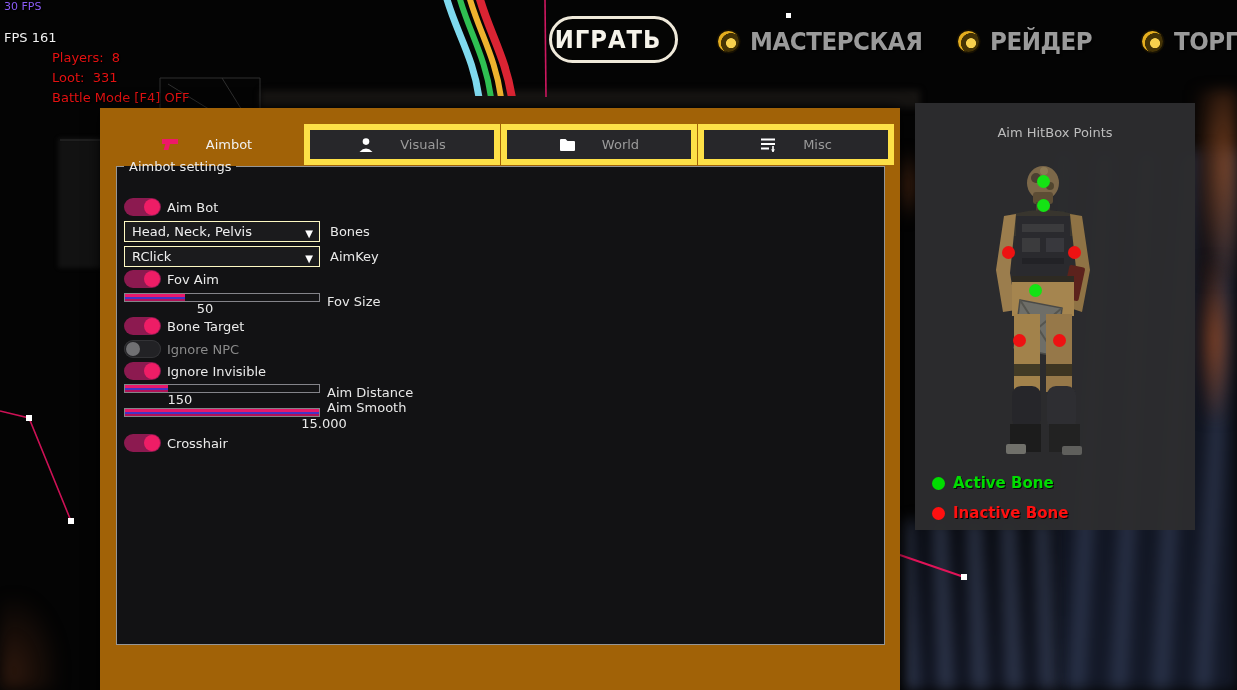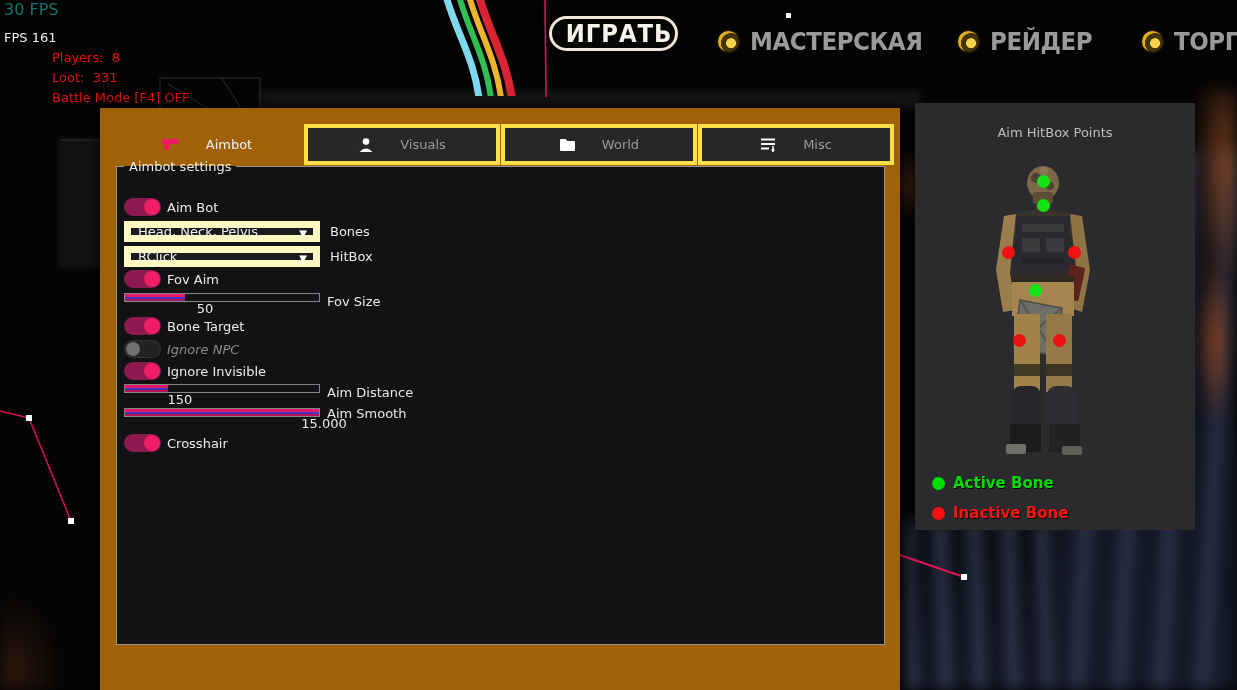--- a/index.html
+++ b/index.html
@@ -23,67 +23,67 @@
      background:radial-gradient(ellipse at 50% 50%, rgba(190,85,30,0.65), rgba(40,18,8,0.1) 75%);}
   .bg-rust3{left:897px;top:150px;width:20px;height:70px;
      background:radial-gradient(ellipse at 50% 50%, rgba(140,70,30,0.55), rgba(30,14,6,0.05) 75%);}
   .bg-dark-left{left:58px;top:138px;width:44px;height:130px;background:rgba(60,60,60,0.25);filter:blur(2px);}
   .bg-brown-bl{left:0;top:596px;width:60px;height:94px;
      background:radial-gradient(ellipse at 20% 80%, rgba(70,35,18,0.6), rgba(0,0,0,0) 75%);}
   .bg-topbar{left:260px;top:90px;width:660px;height:18px;background:rgba(40,36,32,0.5);filter:blur(3px);}
 
   
   .hud-line{position:absolute;left:4px;font-size:13px;white-space:pre;text-shadow:1px 1px 1px #000;}
-  .hud-green{color:#0f766e;font-size:16px;}
+  .hud-green{color:#8b5cf6;font-size:11px;}
   .hud-white{color:#f2f2f2;}
   .hud-red{color:#e31111;margin-left:48px;}
 
   
-  .play-btn{position:absolute;left:549px;top:16px;width:129px;height:35px;box-sizing:border-box;
+  .play-btn{position:absolute;left:549px;top:16px;width:129px;height:47px;box-sizing:border-box;
      border:3px solid #efe9da;border-radius:27px;background:rgba(8,8,6,0.35);
-     display:flex;align-items:center;justify-content:flex-end;cursor:pointer;}
+     display:flex;align-items:center;justify-content:flex-start;cursor:pointer;}
   .play-btn span{font-size:24px;font-weight:bold;color:#f6f3ea;letter-spacing:1px;
      transform:scaleX(0.95);}
   .gmenu-item{position:absolute;top:27px;display:flex;align-items:center;gap:11px;cursor:pointer;}
   .coin{width:21px;height:21px;border-radius:50%;
      background:radial-gradient(circle at 62% 58%, #f8d14e 0 26%, #443305 30% 55%, #e5ae1e 58% 100%);
      box-shadow:0 0 0 1.5px #171102;}
   .gmenu-label{font-size:25px;font-weight:bold;color:#9a9a9a;letter-spacing:-0.5px;
      transform:scaleX(0.92);transform-origin:left center;text-shadow:1px 1px 2px #000;white-space:nowrap;}
 
   
   .lines-svg{position:absolute;left:0;top:0;pointer-events:none;}
   .node{position:absolute;background:#fff;}
 
   
   .menu-panel{position:absolute;left:100px;top:108px;width:800px;height:666px;
      background:#a16207;box-shadow:0 0 14px rgba(0,0,0,0.8);}
   .tab{position:absolute;top:16px;height:41px;width:196px;box-sizing:border-box;
      display:flex;align-items:center;justify-content:center;gap:26px;cursor:pointer;}
-  .tab.boxed{background:#27272a;border:4px solid #fde047;}
+  .tab.boxed{background:#27272a;border:6px solid #fde047;}
   .tab .tab-label{font-size:13px;color:#9b9b9b;}
   .tab.active .tab-label{color:#f0f0f0;}
   .ticon{display:inline-block;line-height:0;}
 
   fieldset.group{position:absolute;left:16px;top:51px;width:769px;height:486px;box-sizing:border-box;
      margin:0;padding:0;border:1px solid #969696;background:#121214;}
   fieldset.group legend{margin-left:7px;padding:0 5px;font-size:13px;color:#ececec;background:transparent;}
   .ctl-layer{position:relative;width:100%;height:100%;}
 
   .toggle{position:absolute;left:7px;width:37px;height:18px;border-radius:9px;cursor:pointer;}
   .toggle.on{background:#8c1a50;}
   .toggle.on .knob{position:absolute;right:1px;top:1px;width:16px;height:16px;border-radius:50%;background:#ee1d66;}
   .toggle.off{background:#222225;box-shadow:inset 0 0 0 1px #333336;}
   .toggle.off .knob{position:absolute;left:2px;top:2px;width:14px;height:14px;border-radius:50%;background:#707073;}
   .ctl-label{position:absolute;left:50px;font-size:13px;color:#eaeaea;white-space:nowrap;}
   .ctl-label.dim{color:#8a8a8a;}
   .side-label{position:absolute;font-size:13px;color:#e8e8e8;white-space:nowrap;}
 
   .dropdown{position:absolute;left:7px;width:196px;height:21px;box-sizing:border-box;
-     background:#1b1b1d;border:7px solid #fef9c3;cursor:pointer;
+     background:#1b1b1d;border:1px solid #fef9c3;cursor:pointer;
      display:flex;align-items:center;}
   .dropdown .dd-value{flex:1;padding-left:7px;font-size:13px;color:#f0f0f0;white-space:nowrap;overflow:hidden;}
   .dd-arrow{width:20px;text-align:center;}
   .dd-arrow::after{content:"▼";font-size:10px;color:#fff;}
 
   .slider{position:absolute;left:7px;width:196px;height:9px;box-sizing:border-box;
      background:#141416;border:1px solid #84848a;cursor:pointer;}
   .slider .fill{height:100%;
      background:linear-gradient(180deg,#e8186b 0 42%,#4434c4 42% 68%,#b11158 68% 100%);}
   .slider-value{position:absolute;width:70px;text-align:center;font-size:13px;color:#eaeaea;}
@@ -207,59 +207,59 @@
         <div class="dropdown" style="top:47px;">
           <span class="dd-value">Head, Neck, Pelvis</span>
           <span class="dd-arrow"></span>
         </div>
         <div class="side-label" style="left:213px;top:50px;">Bones</div>
 
         <div class="dropdown" style="top:72px;">
           <span class="dd-value">RClick</span>
           <span class="dd-arrow"></span>
         </div>
-        <div class="side-label" style="left:213px;top:75px;">HitBox</div>
+        <div class="side-label" style="left:213px;top:75px;">AimKey</div>
 
         <div class="toggle on" style="top:96px;">
             <span class="knob"></span>
           </div>
         <div class="ctl-label" style="top:98px;">Fov Aim</div>
 
         <div class="slider" style="top:119px;">
           <div class="fill" style="width: 31%;"></div>
         </div>
         <div class="slider-value" style="left:53px;top:127px;">50</div>
         <div class="side-label" style="left:210px;top:120px;">Fov Size</div>
 
         <div class="toggle on" style="top:143px;">
             <span class="knob"></span>
           </div>
         <div class="ctl-label" style="top:145px;">Bone Target</div>
 
         <div class="toggle off" style="top:166px;">
             <span class="knob"></span>
           </div>
-        <div class="ctl-label dim" style="top:168px;font-style:italic;">Ignore NPC</div>
+        <div class="ctl-label dim" style="top:168px;">Ignore NPC</div>
 
         <div class="toggle on" style="top:188px;">
             <span class="knob"></span>
           </div>
         <div class="ctl-label" style="top:190px;">Ignore Invisible</div>
 
         <div class="slider" style="top:210px;">
           <div class="fill" style="width: 22%;"></div>
         </div>
         <div class="slider-value" style="left:28px;top:218px;">150</div>
         <div class="side-label" style="left:210px;top:211px;">Aim Distance</div>
 
         <div class="slider" style="top:234px;">
           <div class="fill" style="width: 100%;"></div>
         </div>
         <div class="slider-value" style="left:172px;top:242px;">15.000</div>
-        <div class="side-label" style="left:210px;top:232px;">Aim Smooth</div>
+        <div class="side-label" style="left:210px;top:226px;">Aim Smooth</div>
 
         <div class="toggle on" style="top:260px;">
             <span class="knob"></span>
           </div>
         <div class="ctl-label" style="top:262px;">Crosshair</div>
 
       </div>
     </fieldset>
   </div>
 

